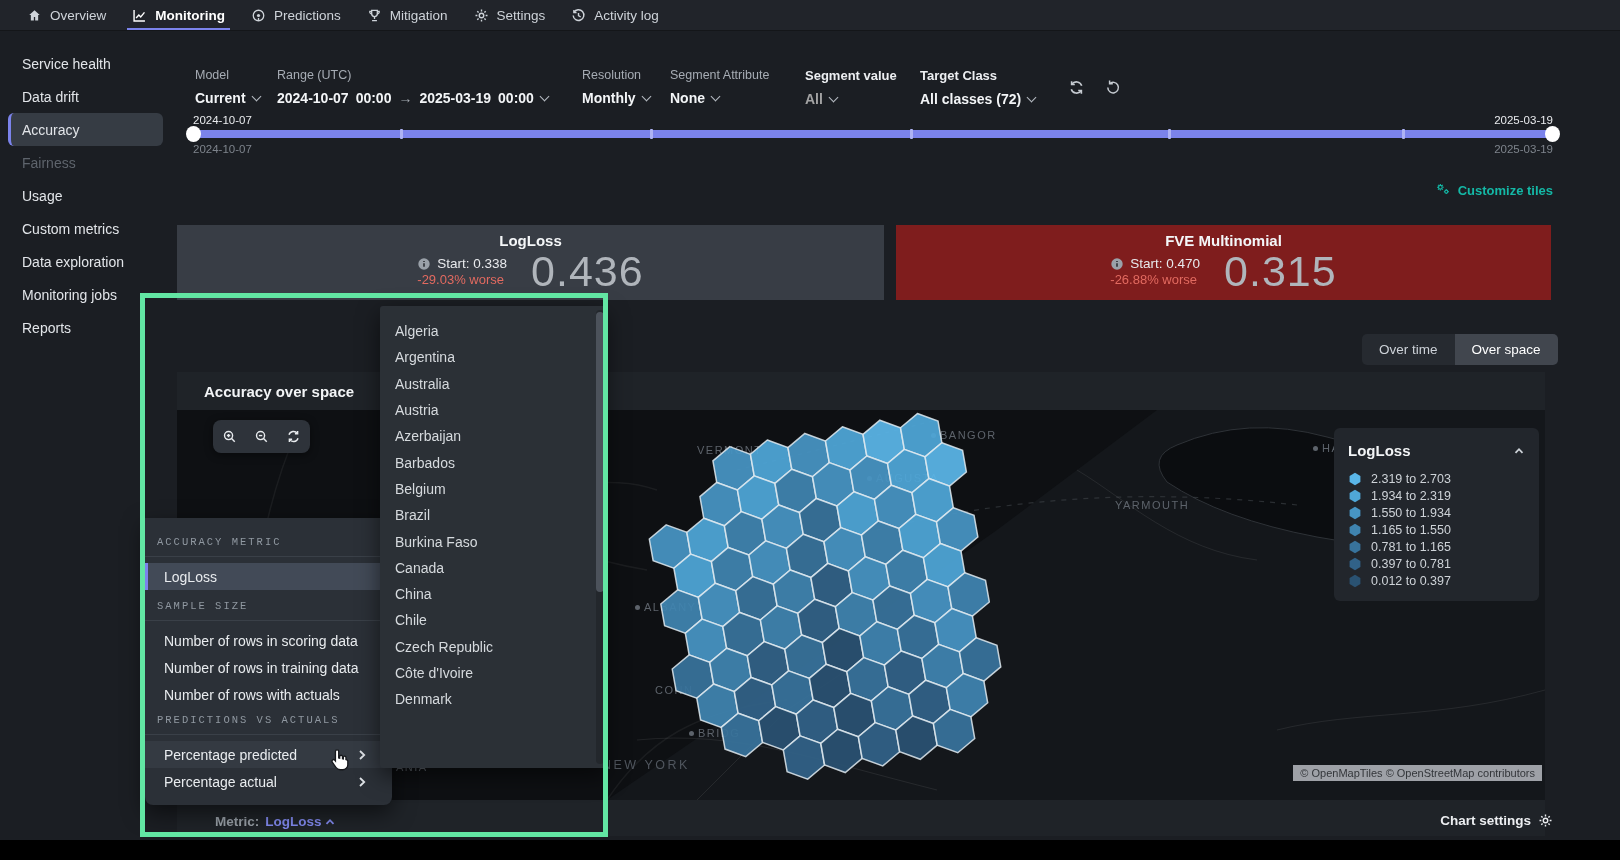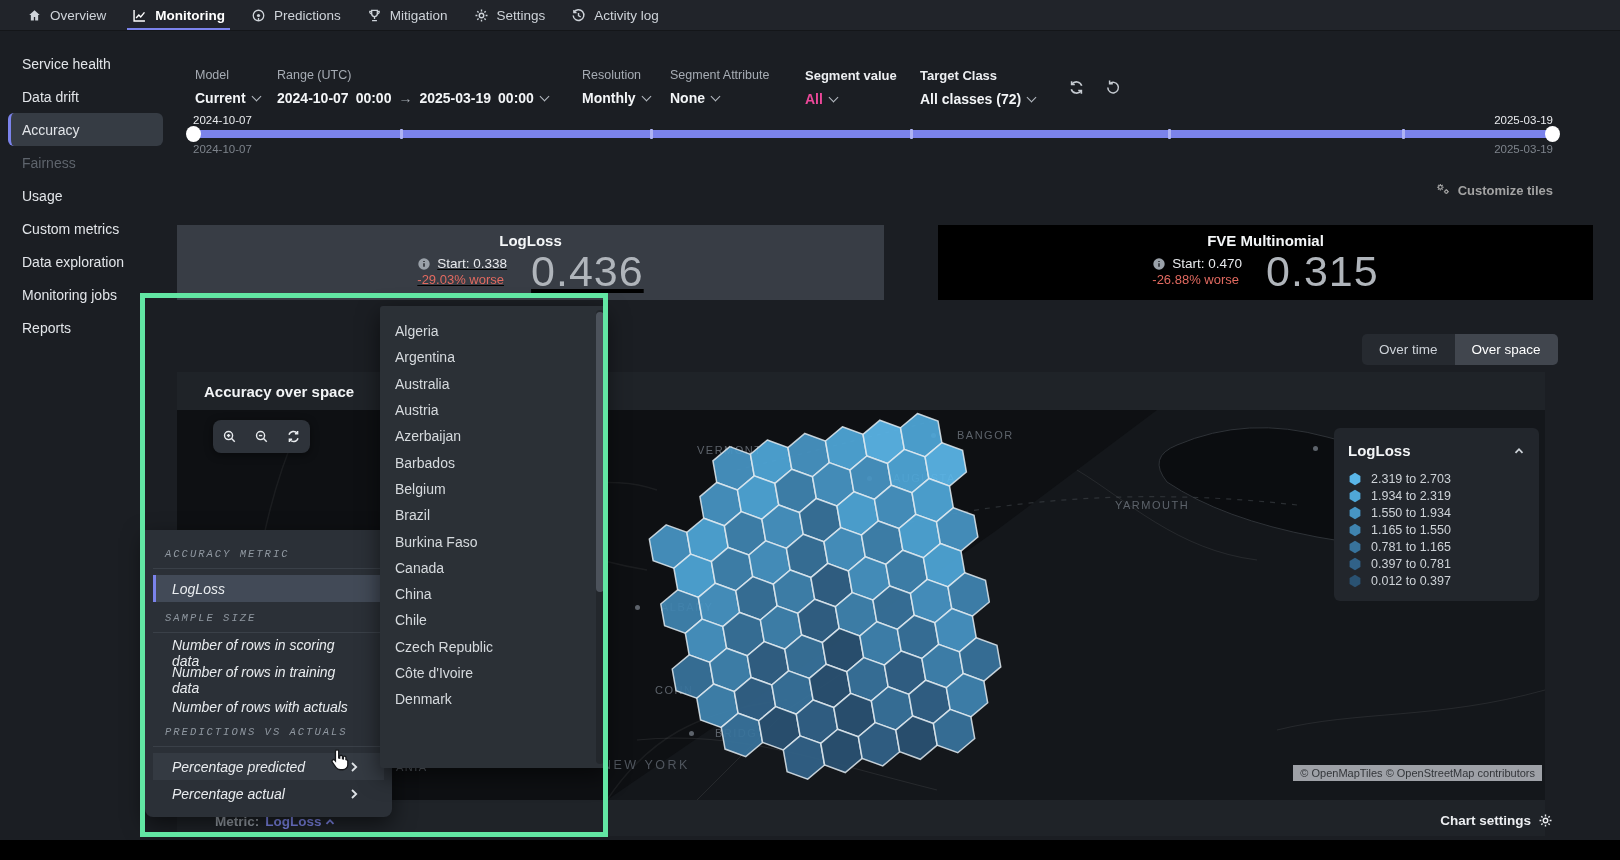--- a/index.html
+++ b/index.html
@@ -19,61 +19,61 @@
   .side-item{height:33px;display:flex;align-items:center;margin:0 17px 0 8px;padding-left:14px;
              border-radius:6px;font-size:14px;color:#e2e5e9;cursor:pointer;}
   .side-item.active{background:#363c44;border-left:3px solid #7b83eb;padding-left:11px;}
   .side-item.disabled{color:#5e646c;}
 
   
   .ctrl{position:absolute;top:68px;}
   .ctrl .lbl{font-size:12.5px;color:#a6acb4;margin-bottom:8px;}
   .ctrl.bold-label .lbl{color:#edeff2;font-weight:bold;font-size:13px;}
   .ctrl .val{font-size:14px;font-weight:bold;color:#f3f5f7;display:flex;align-items:center;gap:7px;cursor:pointer;}
-  .ctrl .val.muted{color:#ec4899;}
+  .ctrl .val.muted{color:#a3a3a3;}
   .chev{width:6px;height:6px;border-right:1.8px solid #b6bcc3;border-bottom:1.8px solid #b6bcc3;
         display:inline-block;transform:rotate(45deg);margin-top:-4px;}
   .icon-btn{position:absolute;top:79px;color:#c6cbd1;cursor:pointer;}
 
   
   .tl-label{position:absolute;font-size:11.5px;color:#e9ebee;}
   .tl-label.dim{color:#7e848c;}
   .tl-track{position:absolute;left:193px;top:130px;width:1360px;height:8px;background:#7b83eb;border-radius:4px;cursor:pointer;}
   .tl-tick{position:absolute;top:-1px;width:3px;height:10px;background:#aeb3f4;border-radius:1px;}
   .tl-handle{position:absolute;top:-4px;width:15px;height:16px;border-radius:50%;background:#fff;cursor:grab;}
   .tl-handle.left{left:-7px;} .tl-handle.right{right:-7px;}
 
   
   .customize{position:absolute;top:182px;right:67px;display:flex;align-items:center;gap:7px;
-             color:#a3a3a3;font-size:13px;font-weight:bold;cursor:pointer;}
+             color:#14b8a6;font-size:13px;font-weight:bold;cursor:pointer;}
 
   
   .tile{position:absolute;top:225px;height:75px;display:flex;flex-direction:column;align-items:center;
         justify-content:center;gap:1px;cursor:pointer;}
   .tile1{left:177px;width:707px;background:#383d45;}
-  .tile2{left:938px;width:655px;background:#000000;}
+  .tile2{left:896px;width:655px;background:#7f1d1d;}
   .tile-title{font-size:15px;font-weight:bold;color:#f4f6f8;}
-  .tile-row{display:flex;align-items:center;gap:24px;text-decoration:underline;}
+  .tile-row{display:flex;align-items:center;gap:24px;}
   .tile-startcol{display:flex;flex-direction:column;align-items:flex-start;}
   .tile-info{display:flex;align-items:center;gap:6px;font-size:13.5px;color:#e8eaed;}
   .tile-delta{font-size:13px;color:#e26a60;margin-top:1px;}
   .tile-value{font-size:43px;font-weight:200;color:#b0b5bb;letter-spacing:1px;line-height:1;}
 
   
   .space-card{position:absolute;left:177px;top:372px;width:1368px;height:464px;background:#1f2328;}
   .card-title{position:absolute;left:204px;top:383px;font-size:15px;font-weight:bold;color:#f2f4f6;z-index:2;}
   .view-toggle{position:absolute;left:1362px;top:334px;display:flex;border-radius:5px;overflow:hidden;z-index:2;}
   .vt-btn{height:31px;padding:0 17px;display:flex;align-items:center;font-size:13.5px;background:#262a30;color:#cdd2d8;cursor:pointer;}
   .vt-btn.selected{background:#41464e;color:#fff;}
 
   
   .map{position:absolute;left:177px;top:410px;width:1368px;height:390px;background:#0e1013;overflow:hidden;z-index:1;}
   .map-decor{position:absolute;left:0;top:0;z-index:1;}
   .map-labels{position:absolute;left:0;top:0;width:100%;height:100%;z-index:2;}
-  .map-label{position:absolute;display:flex;align-items:center;gap:21px;font-size:11px;color:#5d636b;
+  .map-label{position:absolute;display:flex;align-items:center;gap:4px;font-size:11px;color:#5d636b;
              letter-spacing:1.5px;white-space:nowrap;transform:translateY(-50%);}
   .map-label.big{font-size:12.5px;letter-spacing:2.5px;color:#50565e;}
   .map-dot{width:5px;height:5px;border-radius:50%;background:#5d636b;display:inline-block;}
   .hex-svg{position:absolute;left:0;top:0;z-index:3;}
   .map-toolbar{position:absolute;left:36px;top:10px;width:97px;height:33px;background:#2e333a;border-radius:8px;
                display:flex;align-items:center;justify-content:space-around;box-shadow:0 2px 8px rgba(0,0,0,.45);z-index:5;}
   .mt-btn{width:24px;height:24px;display:flex;align-items:center;justify-content:center;color:#e8ebee;cursor:pointer;}
   .legend{position:absolute;right:6px;top:18px;width:205px;background:#22262c;border-radius:6px;
           padding:14px 14px 14px;box-sizing:border-box;z-index:5;}
   .legend-head{display:flex;align-items:center;justify-content:space-between;}
@@ -84,22 +84,22 @@
                font-size:11px;padding:2px 7px;z-index:5;}
 
   
   .metric-row{position:absolute;left:215px;top:814px;font-size:13.5px;font-weight:bold;display:flex;gap:6px;align-items:center;z-index:2;}
   .metric-prefix{color:#99a0a8;}
   .metric-link{color:#828af0;display:flex;align-items:center;gap:2px;cursor:pointer;}
   .chart-settings{position:absolute;right:67px;top:813px;display:flex;align-items:center;gap:7px;
                   color:#eceef1;font-size:13.5px;font-weight:bold;cursor:pointer;z-index:2;}
 
   
-  .metric-menu{position:absolute;left:145px;top:530px;width:247px;background:#2b3037;border-radius:0 0 8px 8px;
-               box-shadow:0 8px 22px rgba(0,0,0,.55);padding:12px 8px 10px;box-sizing:border-box;z-index:20;font-style:italic;}
+  .metric-menu{position:absolute;left:145px;top:518px;width:247px;background:#2b3037;border-radius:0 0 8px 8px;
+               box-shadow:0 8px 22px rgba(0,0,0,.55);padding:12px 0 10px;box-sizing:border-box;z-index:20;}
   .menu-header{font-family:"Liberation Mono",monospace;font-size:10.5px;letter-spacing:2px;color:#9098a1;
                padding:6px 12px 8px;}
   .menu-divider{height:1px;background:#3a4048;margin:0 0 6px;}
   .menu-item{height:27px;display:flex;align-items:center;justify-content:space-between;
              padding:0 24px 0 19px;font-size:14px;color:#e9ecef;cursor:pointer;}
   .menu-item.selected{background:#424a57;border-left:3px solid #7b83eb;padding-left:16px;margin-bottom:4px;}
   .menu-item.hovered{background:#343a42;}
   .mi-chev{display:flex;align-items:center;color:#dfe3e7;}
   .menu-header + .menu-divider{margin-top:0;}
 

